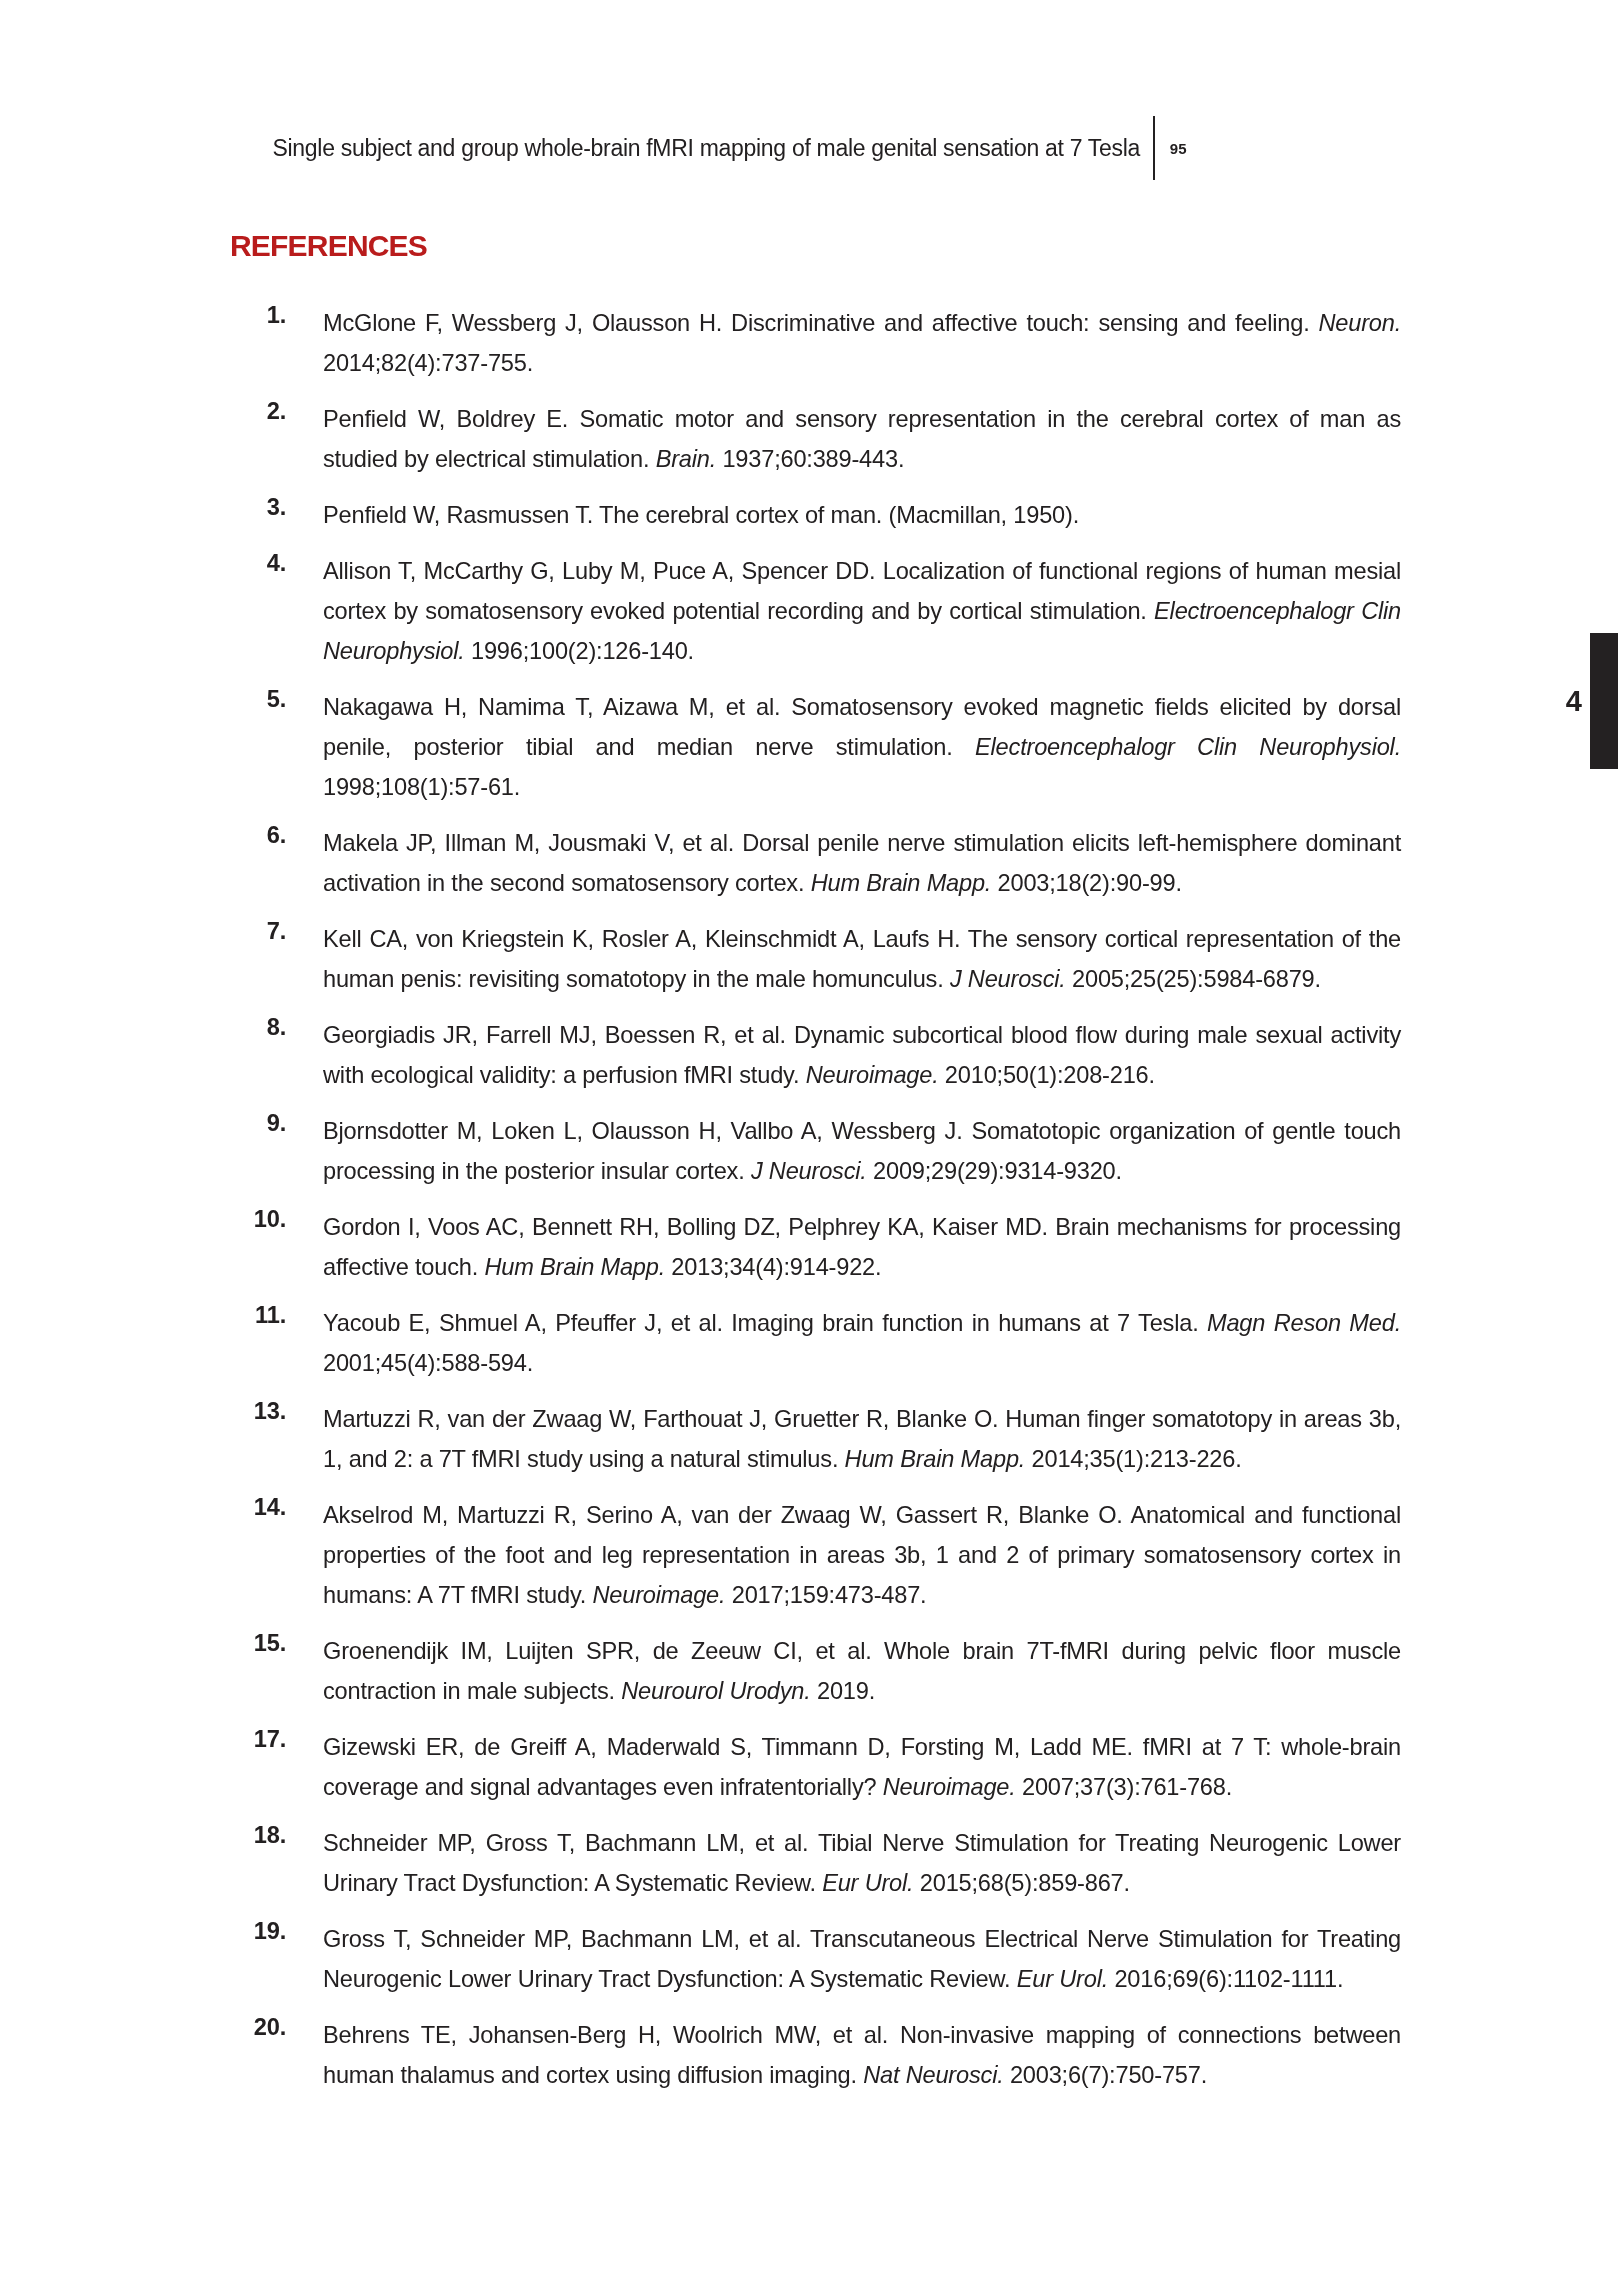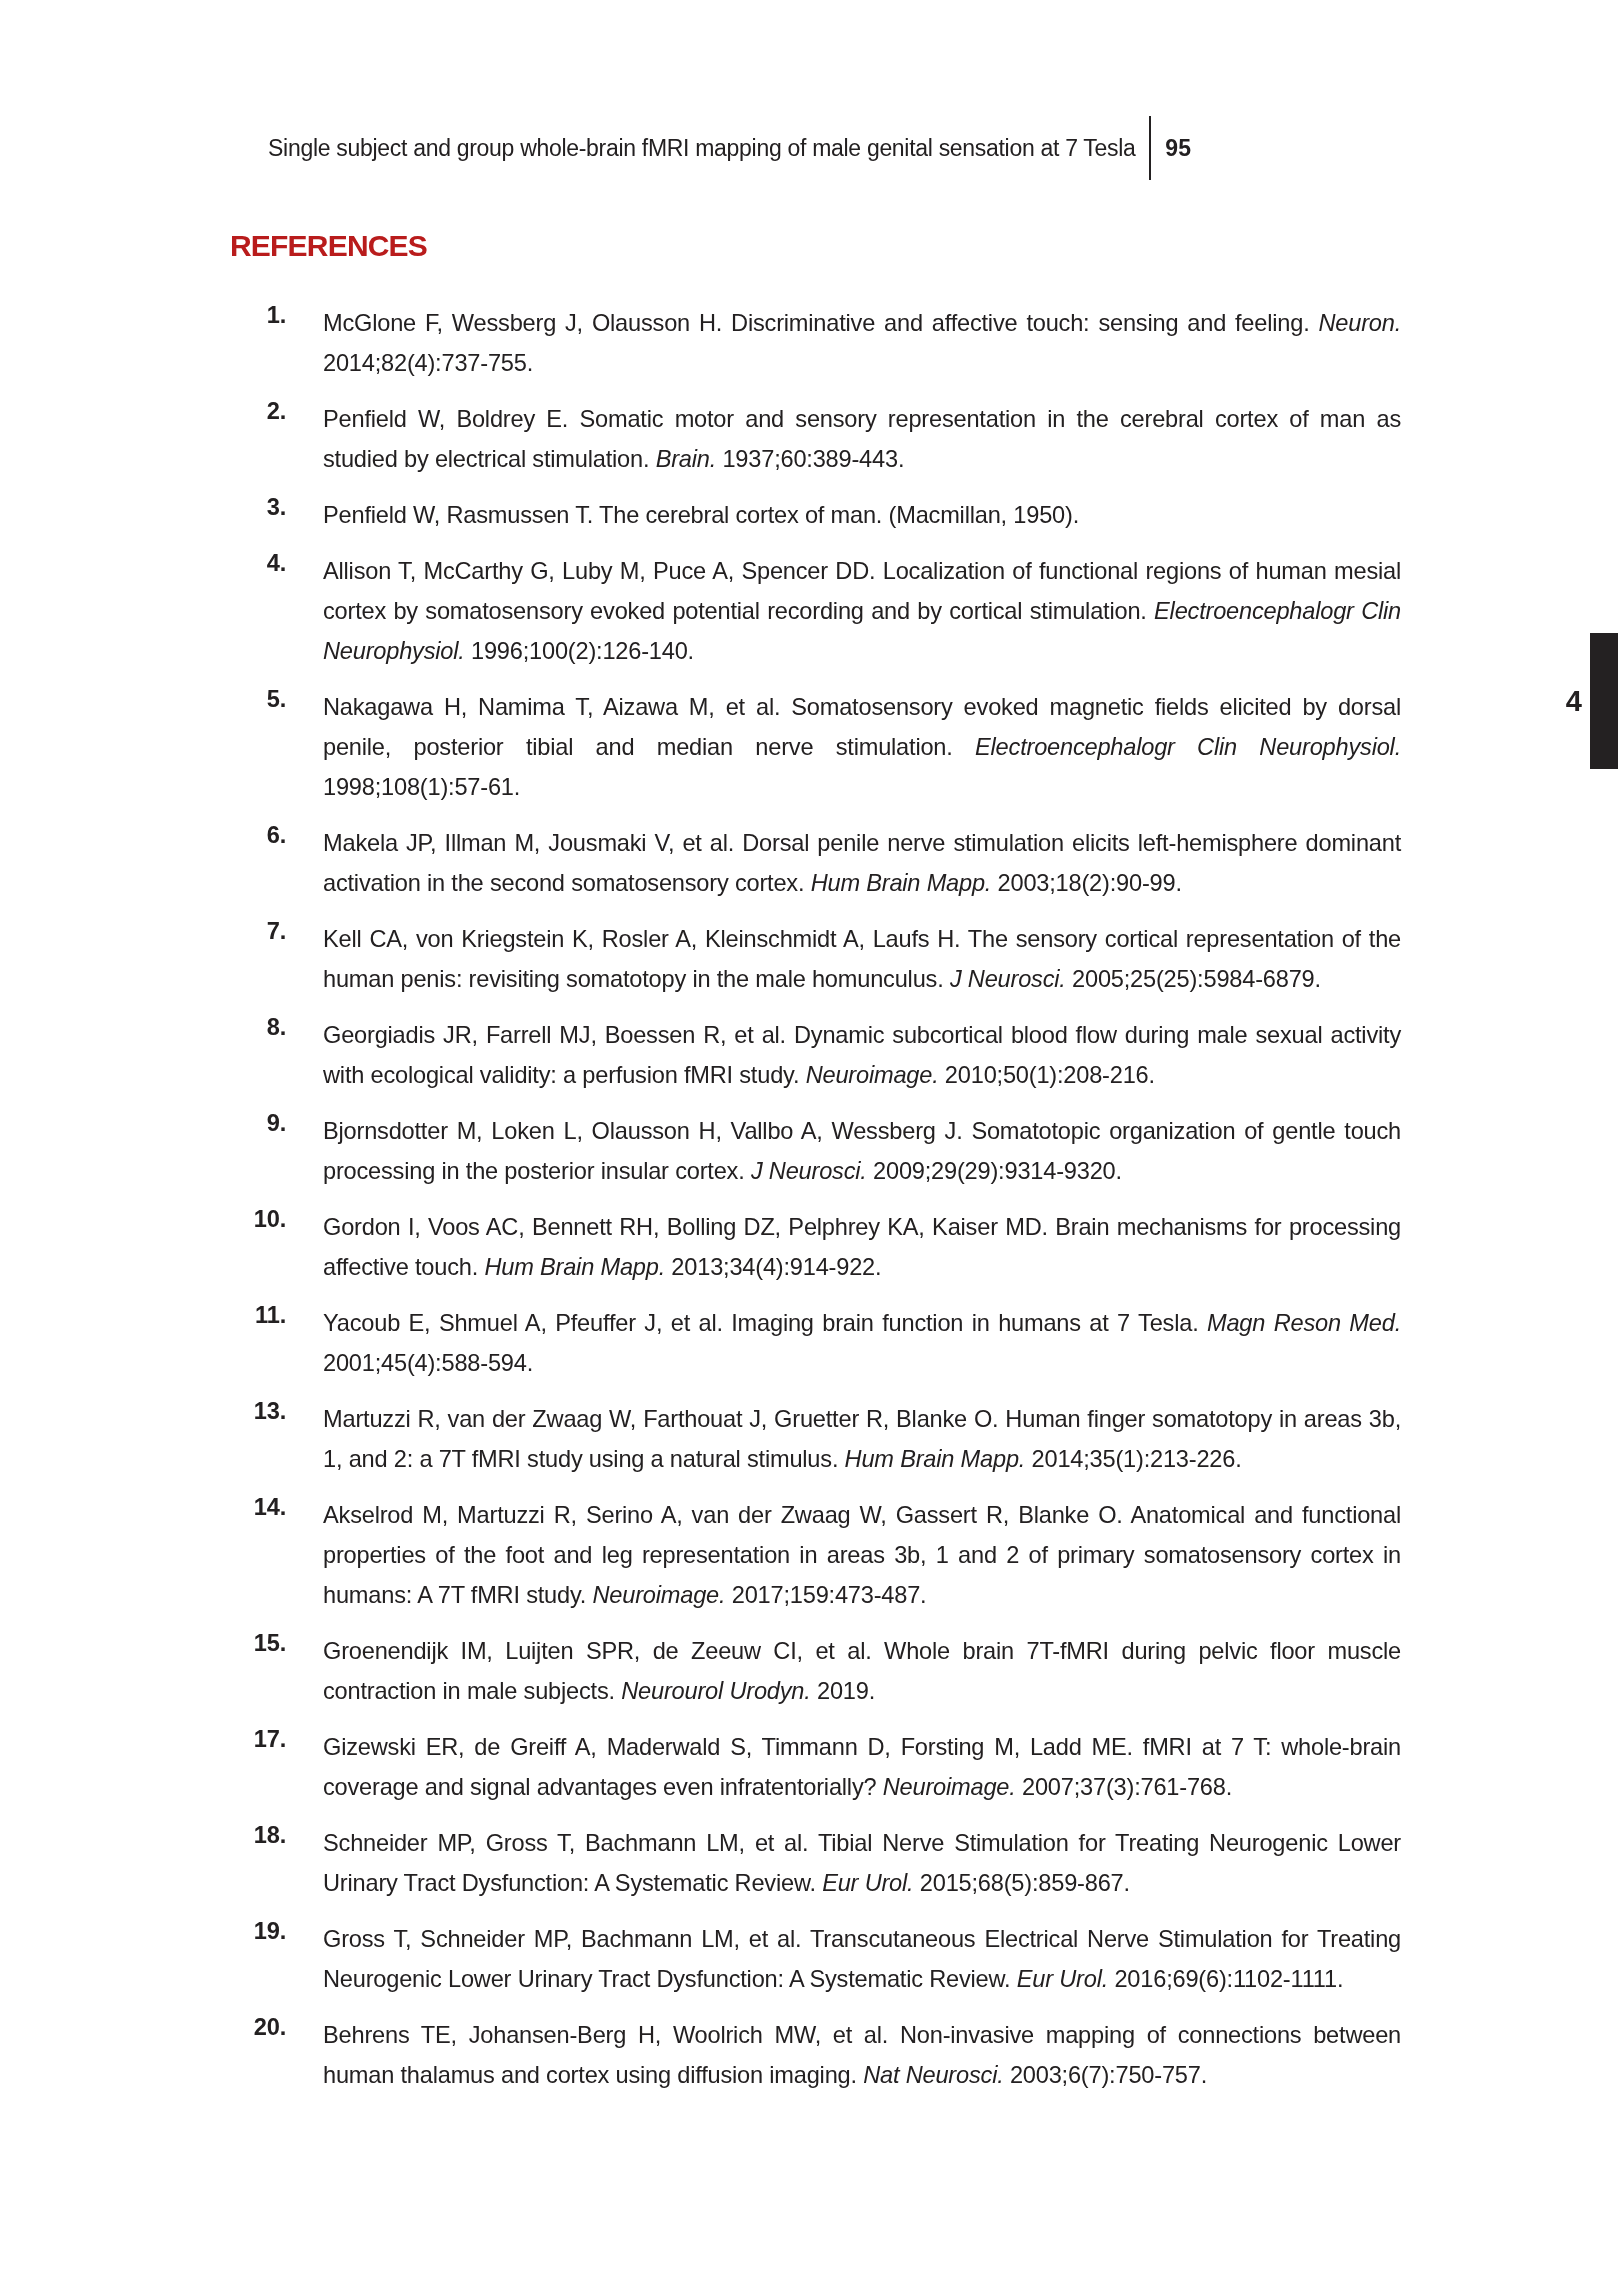--- a/index.html
+++ b/index.html
@@ -32,21 +32,21 @@
     white-space: nowrap;
   }
   .header-divider {
     width: 2.3px;
     height: 64px;
     background: #232021;
     margin: 0 14.5px 0 13px;
     flex: 0 0 auto;
   }
   .page-number {
-    font-size: 23px;
+    font-size: 15px;
     font-weight: 700;
   }
 
   
   .section-title {
     position: absolute;
     left: 230px;
     top: 231px;
     margin: 0;
     font-size: 30px;

